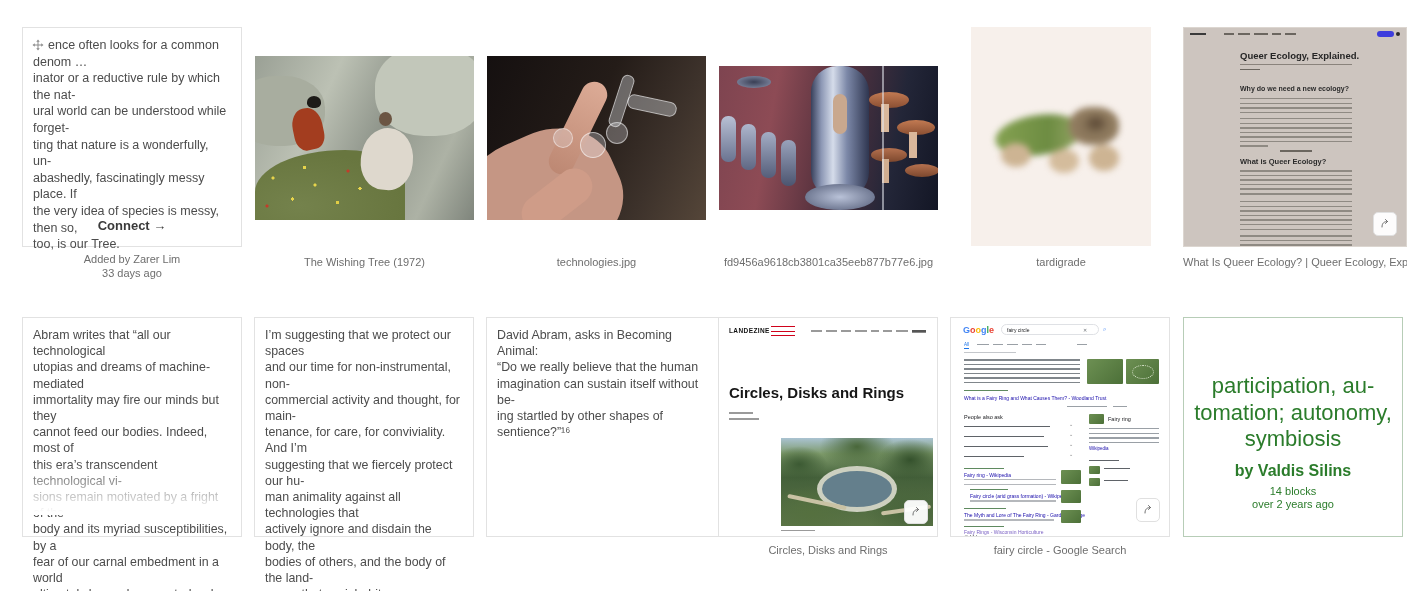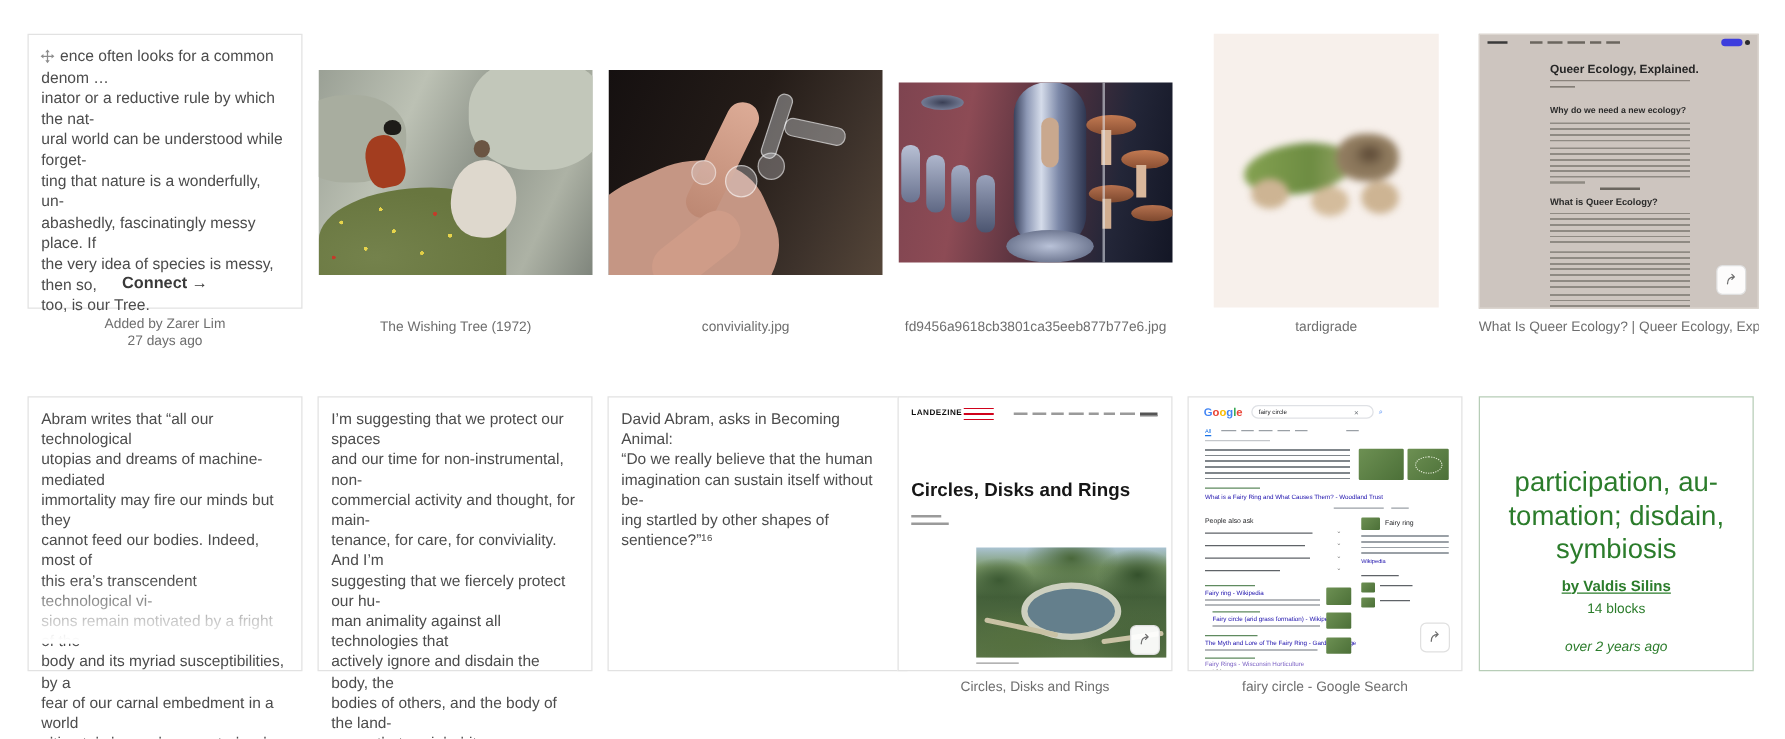--- a/index.html
+++ b/index.html
@@ -34,23 +34,23 @@
   .qe-h{position:absolute;left:56px;font-size:7px;font-weight:bold;color:#2b2b2b;white-space:nowrap;}
   
   .lz-title{position:absolute;left:10px;top:66px;font-size:15px;font-weight:bold;color:#161616;white-space:nowrap;}
   
   .g-link{position:absolute;color:#1a0dab;font-size:5px;white-space:nowrap;}
   .g-thumb{position:absolute;background:linear-gradient(135deg,#6d9053,#4c7038);border-radius:1px;}
   
   .chan{border:1px solid #b7cdb7;display:flex;flex-direction:column;align-items:center;
         text-align:center;color:#2b7c2b;box-sizing:border-box;padding-top:55px;}
   .chan-title{font-size:22px;line-height:26.5px;white-space:pre-line;}
-  .chan-by{font-size:12px;font-weight:bold;margin-top:9px;text-decoration:underline;}
+  .chan-by{font-size:16px;font-weight:bold;margin-top:9px;}
   .chan-meta{font-size:11px;margin-top:5px;}
-  .chan-meta2{font-size:11px;margin-top:19px;font-style:italic;}
+  .chan-meta2{font-size:11px;margin-top:1px;}
 </style>
 </head>
 <body>
 
 <div class="canvas">
 
   <div class="card" style="left:22px;top:27px;width:220px;height:220px">
     <svg class="abs" style="left:9px;top:11px" width="12" height="12" viewBox="0 0 24 24">
         <path d="M12 1l3.5 4.5h-7zM12 23l-3.5-4.5h7zM1 12l4.5-3.5v7zM23 12l-4.5 3.5v-7zM11 5.5h2v13h-2zM5.5 11h13v2h-13z" fill="#8d8d8d"></path>
       </svg>
@@ -58,21 +58,21 @@
 inator or a reductive rule by which the nat-
 ural world can be understood while forget-
 ting that nature is a wonderfully, un-
 abashedly, fascinatingly messy place. If
 the very idea of species is messy, then so,
 too, is our Tree.</div>
     <div class="connect">Connect →</div>
   </div>
   <div class="caption" style="left:22px;top:252px;width:220px">
     <div>Added by Zarer Lim</div>
-    <div>27 days ago</div>
+    <div>33 days ago</div>
   </div>
 
   <div class="imgblock wt" style="left:255px;top:56px;width:219px;height:164px">
     <div class="abs" style="left:120px;top:-10px;width:110px;height:90px;background:#c2c7ba;border-radius:45%;"></div>
     <div class="abs" style="left:-20px;top:20px;width:90px;height:70px;background:#a8ad9f;border-radius:45%;"></div>
     <div class="abs" style="left:0;bottom:0;width:150px;height:70px;background:radial-gradient(ellipse at 30% 80%,#74824c,#68763f 70%);border-radius:60% 40% 0 0;"></div>
     <div class="abs" style="left:0;bottom:0;width:150px;height:70px;background-image:
       radial-gradient(3px 3px at 12% 40%,#e7d44b 50%,transparent 55%),
       radial-gradient(3px 3px at 25% 70%,#e7d44b 50%,transparent 55%),
       radial-gradient(3px 3px at 40% 50%,#e7d44b 50%,transparent 55%),
@@ -91,21 +91,21 @@
   <div class="imgblock" style="left:487px;top:56px;width:219px;height:164px;background:linear-gradient(115deg,#151010 0%,#241c18 45%,#3d322b 75%,#554639 100%);">
     <div class="abs" style="left:-25px;bottom:-45px;width:160px;height:130px;background:#c59684;border-radius:42%;transform:rotate(-24deg);"></div>
     <div class="abs" style="left:78px;top:22px;width:26px;height:100px;background:linear-gradient(#dcab96,#bd8873);border-radius:13px;transform:rotate(26deg);"></div>
     <div class="abs" style="left:30px;bottom:2px;width:80px;height:36px;background:#cf9c88;border-radius:18px;transform:rotate(-38deg);"></div>
     <div class="abs" style="left:93px;top:76px;width:24px;height:24px;background:rgba(235,235,242,0.30);border:1px solid rgba(255,255,255,0.55);border-radius:50%;"></div>
     <div class="abs" style="left:119px;top:66px;width:20px;height:20px;background:rgba(235,235,242,0.28);border:1px solid rgba(255,255,255,0.5);border-radius:50%;"></div>
     <div class="abs" style="left:66px;top:72px;width:18px;height:18px;background:rgba(235,235,242,0.26);border:1px solid rgba(255,255,255,0.45);border-radius:50%;"></div>
     <div class="abs" style="left:128px;top:18px;width:11px;height:52px;background:rgba(232,238,244,0.35);border:1px solid rgba(255,255,255,0.5);border-radius:6px;transform:rotate(18deg);"></div>
     <div class="abs" style="left:140px;top:42px;width:48px;height:13px;background:rgba(232,238,244,0.35);border:1px solid rgba(255,255,255,0.5);border-radius:7px;transform:rotate(12deg);"></div>
   </div>
-  <div class="caption" style="left:487px;top:255px;width:219px">conviviality.jpg</div>
+  <div class="caption" style="left:487px;top:255px;width:219px">technologies.jpg</div>
 
   <div class="imgblock" style="left:719px;top:66px;width:219px;height:144px;background:linear-gradient(100deg,#7e4450 0%,#8d4b55 25%,#5c3440 48%,#232638 78%,#131625 100%);">
     <div class="abs" style="left:2px;top:50px;width:15px;height:46px;background:linear-gradient(#b8c0d4,#6a7390);border-radius:7px;"></div>
     <div class="abs" style="left:22px;top:58px;width:15px;height:46px;background:linear-gradient(#aeb6cc,#5f6884);border-radius:7px;"></div>
     <div class="abs" style="left:42px;top:66px;width:15px;height:46px;background:linear-gradient(#a4adc4,#555e7a);border-radius:7px;"></div>
     <div class="abs" style="left:62px;top:74px;width:15px;height:46px;background:linear-gradient(#99a2bb,#4c5570);border-radius:7px;"></div>
     <div class="abs" style="left:18px;top:10px;width:34px;height:12px;background:radial-gradient(#3a3f55,#8b94ae);border-radius:50%;"></div>
     <div class="abs" style="left:92px;top:0;width:58px;height:132px;background:linear-gradient(90deg,#39415c,#8d98b5 18%,#d5dcea 38%,#7c88a8 62%,#2f3650);border-radius:26px;"></div>
     <div class="abs" style="left:114px;top:28px;width:14px;height:40px;background:#c9a88e;border-radius:7px;"></div>
     <div class="abs" style="left:86px;top:118px;width:70px;height:26px;background:radial-gradient(#b9c2d8,#525b76);border-radius:50%;"></div>
@@ -290,20 +290,20 @@
     <div class="link-badge" style="bottom:14px">
       <svg width="12" height="12" viewBox="0 0 24 24">
           <path d="M6 18 C6 10,10 7,17 7 M17 7l-4-4 M17 7l-4 4" stroke="#6e6e6e" stroke-width="2" fill="none" stroke-linecap="round"></path>
         </svg>
     </div>
   </div>
   <div class="caption" style="left:950px;top:543px;width:220px">fairy circle - Google Search</div>
 
   <div class="imgblock chan" style="left:1183px;top:317px;width:220px;height:220px;background:#fff;">
     <div class="chan-title">participation, au-
-tomation; disdain,
+tomation; autonomy,
 symbiosis</div>
     <div class="chan-by">by Valdis Silins</div>
     <div class="chan-meta">14 blocks</div>
     <div class="chan-meta2">over 2 years ago</div>
   </div>
 
 </div>
 
 </body></html>

